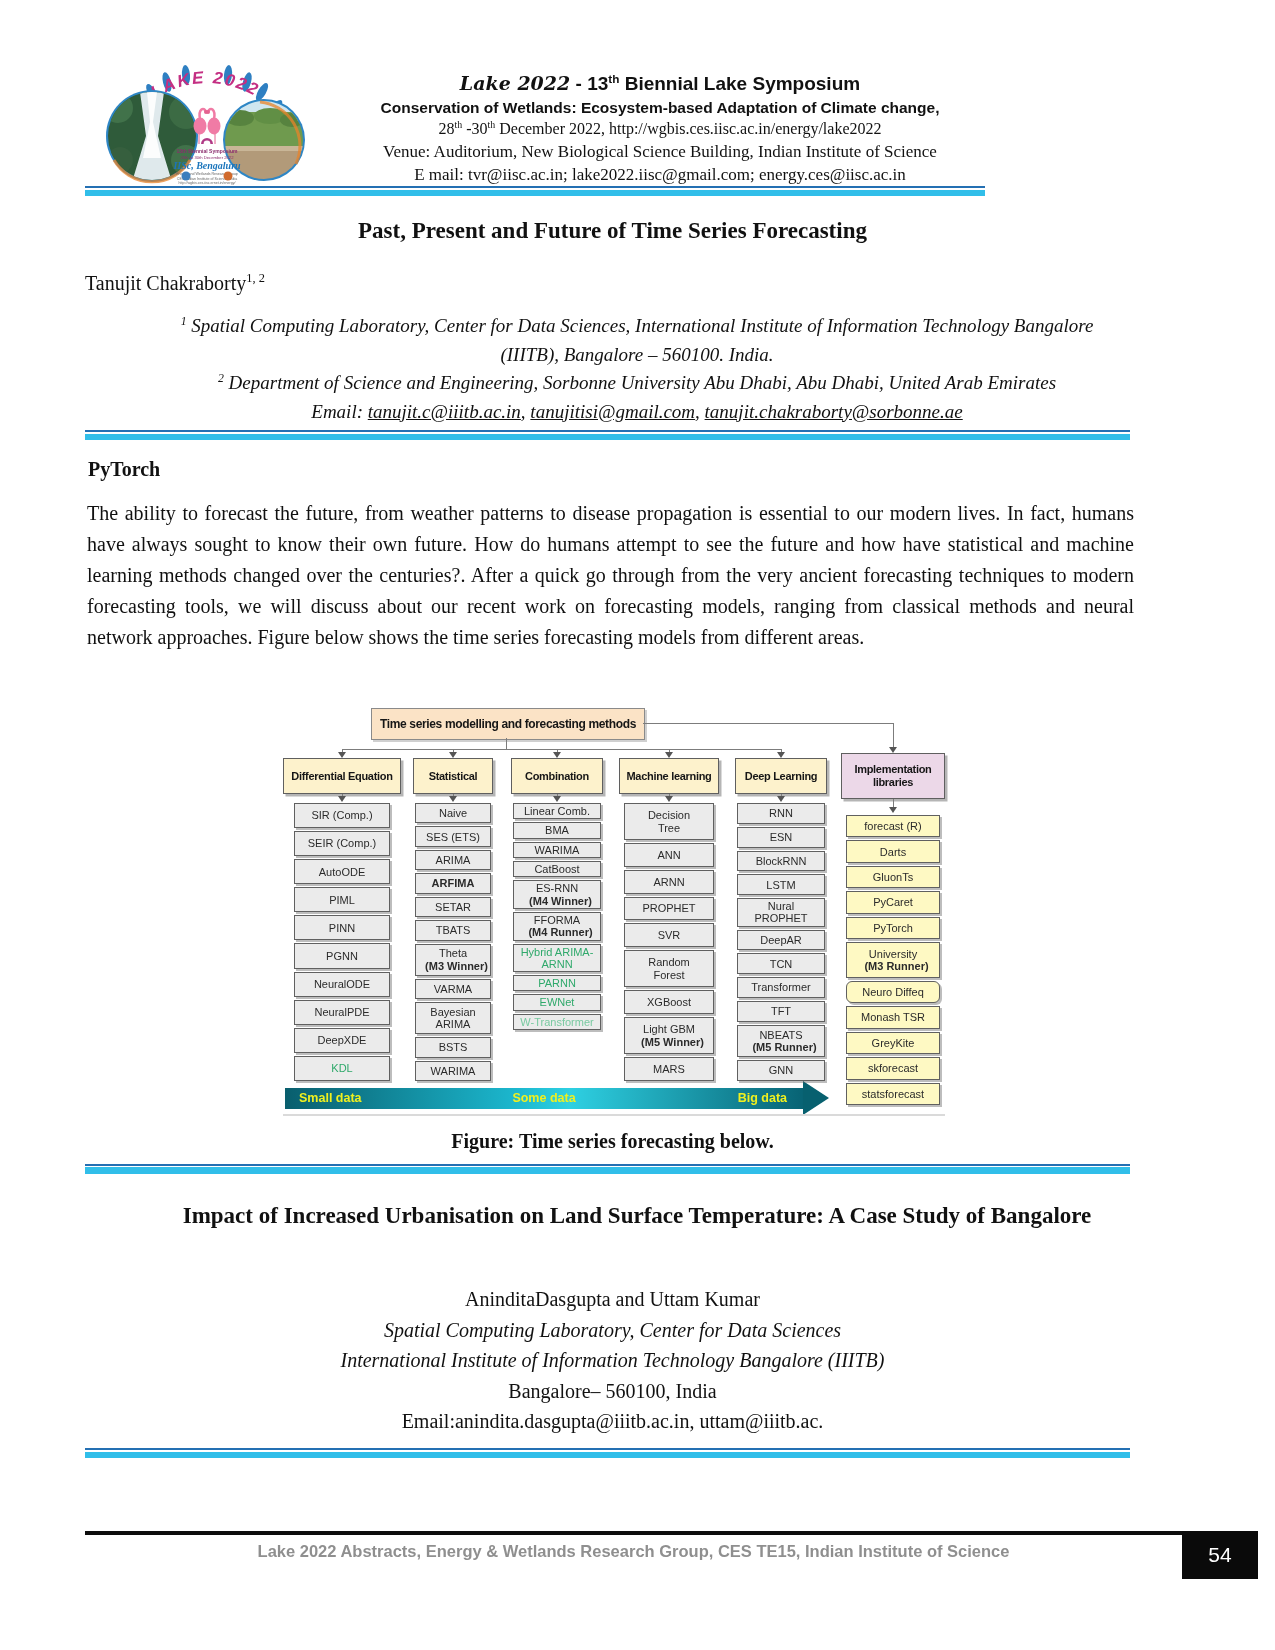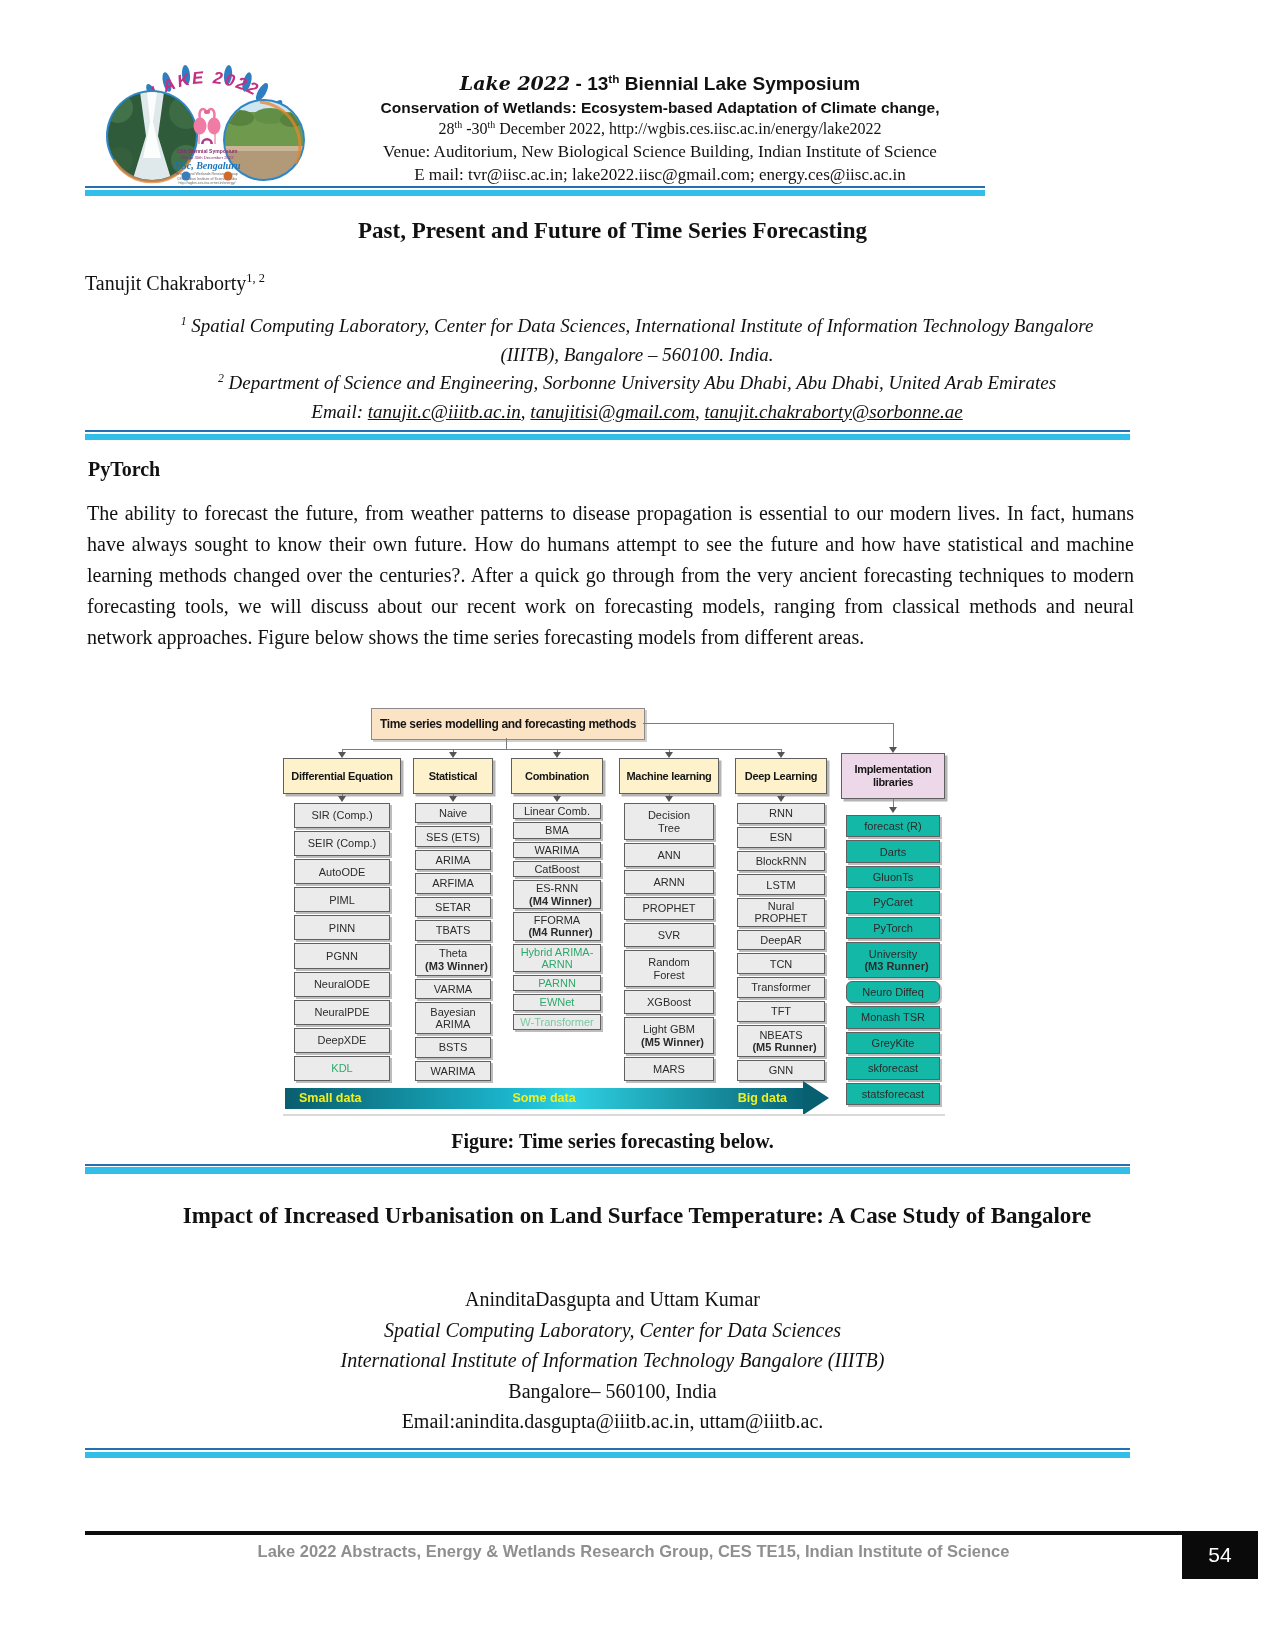--- a/index.html
+++ b/index.html
@@ -35,21 +35,21 @@
             font-weight:bold;font-size:12px;letter-spacing:-0.35px;white-space:nowrap;color:#161616;}
   .fig-head{position:absolute;background:#fdf2cc;border:1px solid #5f5f5f;box-shadow:2.5px 2.5px 0 rgba(90,90,90,.45);
             font-weight:bold;font-size:11px;letter-spacing:-0.3px;color:#161616;display:flex;align-items:center;
             justify-content:center;text-align:center;box-sizing:border-box;line-height:1.15;}
   .fig-head.pink{background:#ecd8e8;}
   .fig-items{position:absolute;display:flex;flex-direction:column;gap:3px;box-sizing:border-box;}
   .mbox{background:#ebebeb;border:1px solid #606060;box-shadow:2px 2px 0 rgba(90,90,90,.4);display:flex;
         flex-direction:column;align-items:center;justify-content:center;text-align:center;font-size:11px;
         color:#2b2b2b;line-height:1.12;padding:1px 2px;box-sizing:border-box;flex:1;}
   .mbox .bld{font-weight:bold;padding-left:7px;}
-  .mbox.gbg{background:#14b8a6;}
+  .mbox.gbg{background:#fef9c3;}
   .mbox.gtx{color:#2fa96b;}
   .mbox.ltx{color:#79caa1;}
   .cline{position:absolute;background:#7c7c7c;}
   .arrdn{position:absolute;width:0;height:0;border-left:4px solid transparent;border-right:4px solid transparent;
          border-top:6px solid #555;}
   .databar{position:absolute;left:2px;top:385px;width:518px;height:21px;
            background:linear-gradient(90deg,#095e6d 0%,#1cb8cf 45%,#2ed0e2 55%,#086374 100%);}
   .databar .lbl{position:absolute;top:3px;font-weight:bold;font-size:12.5px;color:#f0f01f;font-family:"Liberation Sans",sans-serif;}
   .lbl.l1{left:14px;}
   .lbl.l2{left:50%;transform:translateX(-50%);}
@@ -210,21 +210,21 @@
       <div class="fig-items" style="left: 132px; top: 100px; width: 76px; height: 278px;">
         <div class="mbox" style="flex-grow: 1;">
           <span>Naive</span>
         </div>
         <div class="mbox" style="flex-grow: 1;">
           <span>SES (ETS)</span>
         </div>
         <div class="mbox" style="flex-grow: 1;">
           <span>ARIMA</span>
         </div>
-        <div class="mbox" style="flex-grow: 1;">
+        <div class="mbox" style="flex-grow: 1; font-weight: bold;">
           <span>ARFIMA</span>
         </div>
         <div class="mbox" style="flex-grow: 1;">
           <span>SETAR</span>
         </div>
         <div class="mbox" style="flex-grow: 1;">
           <span>TBATS</span>
         </div>
         <div class="mbox" style="flex-grow: 1.7;">
           <span>Theta</span>

